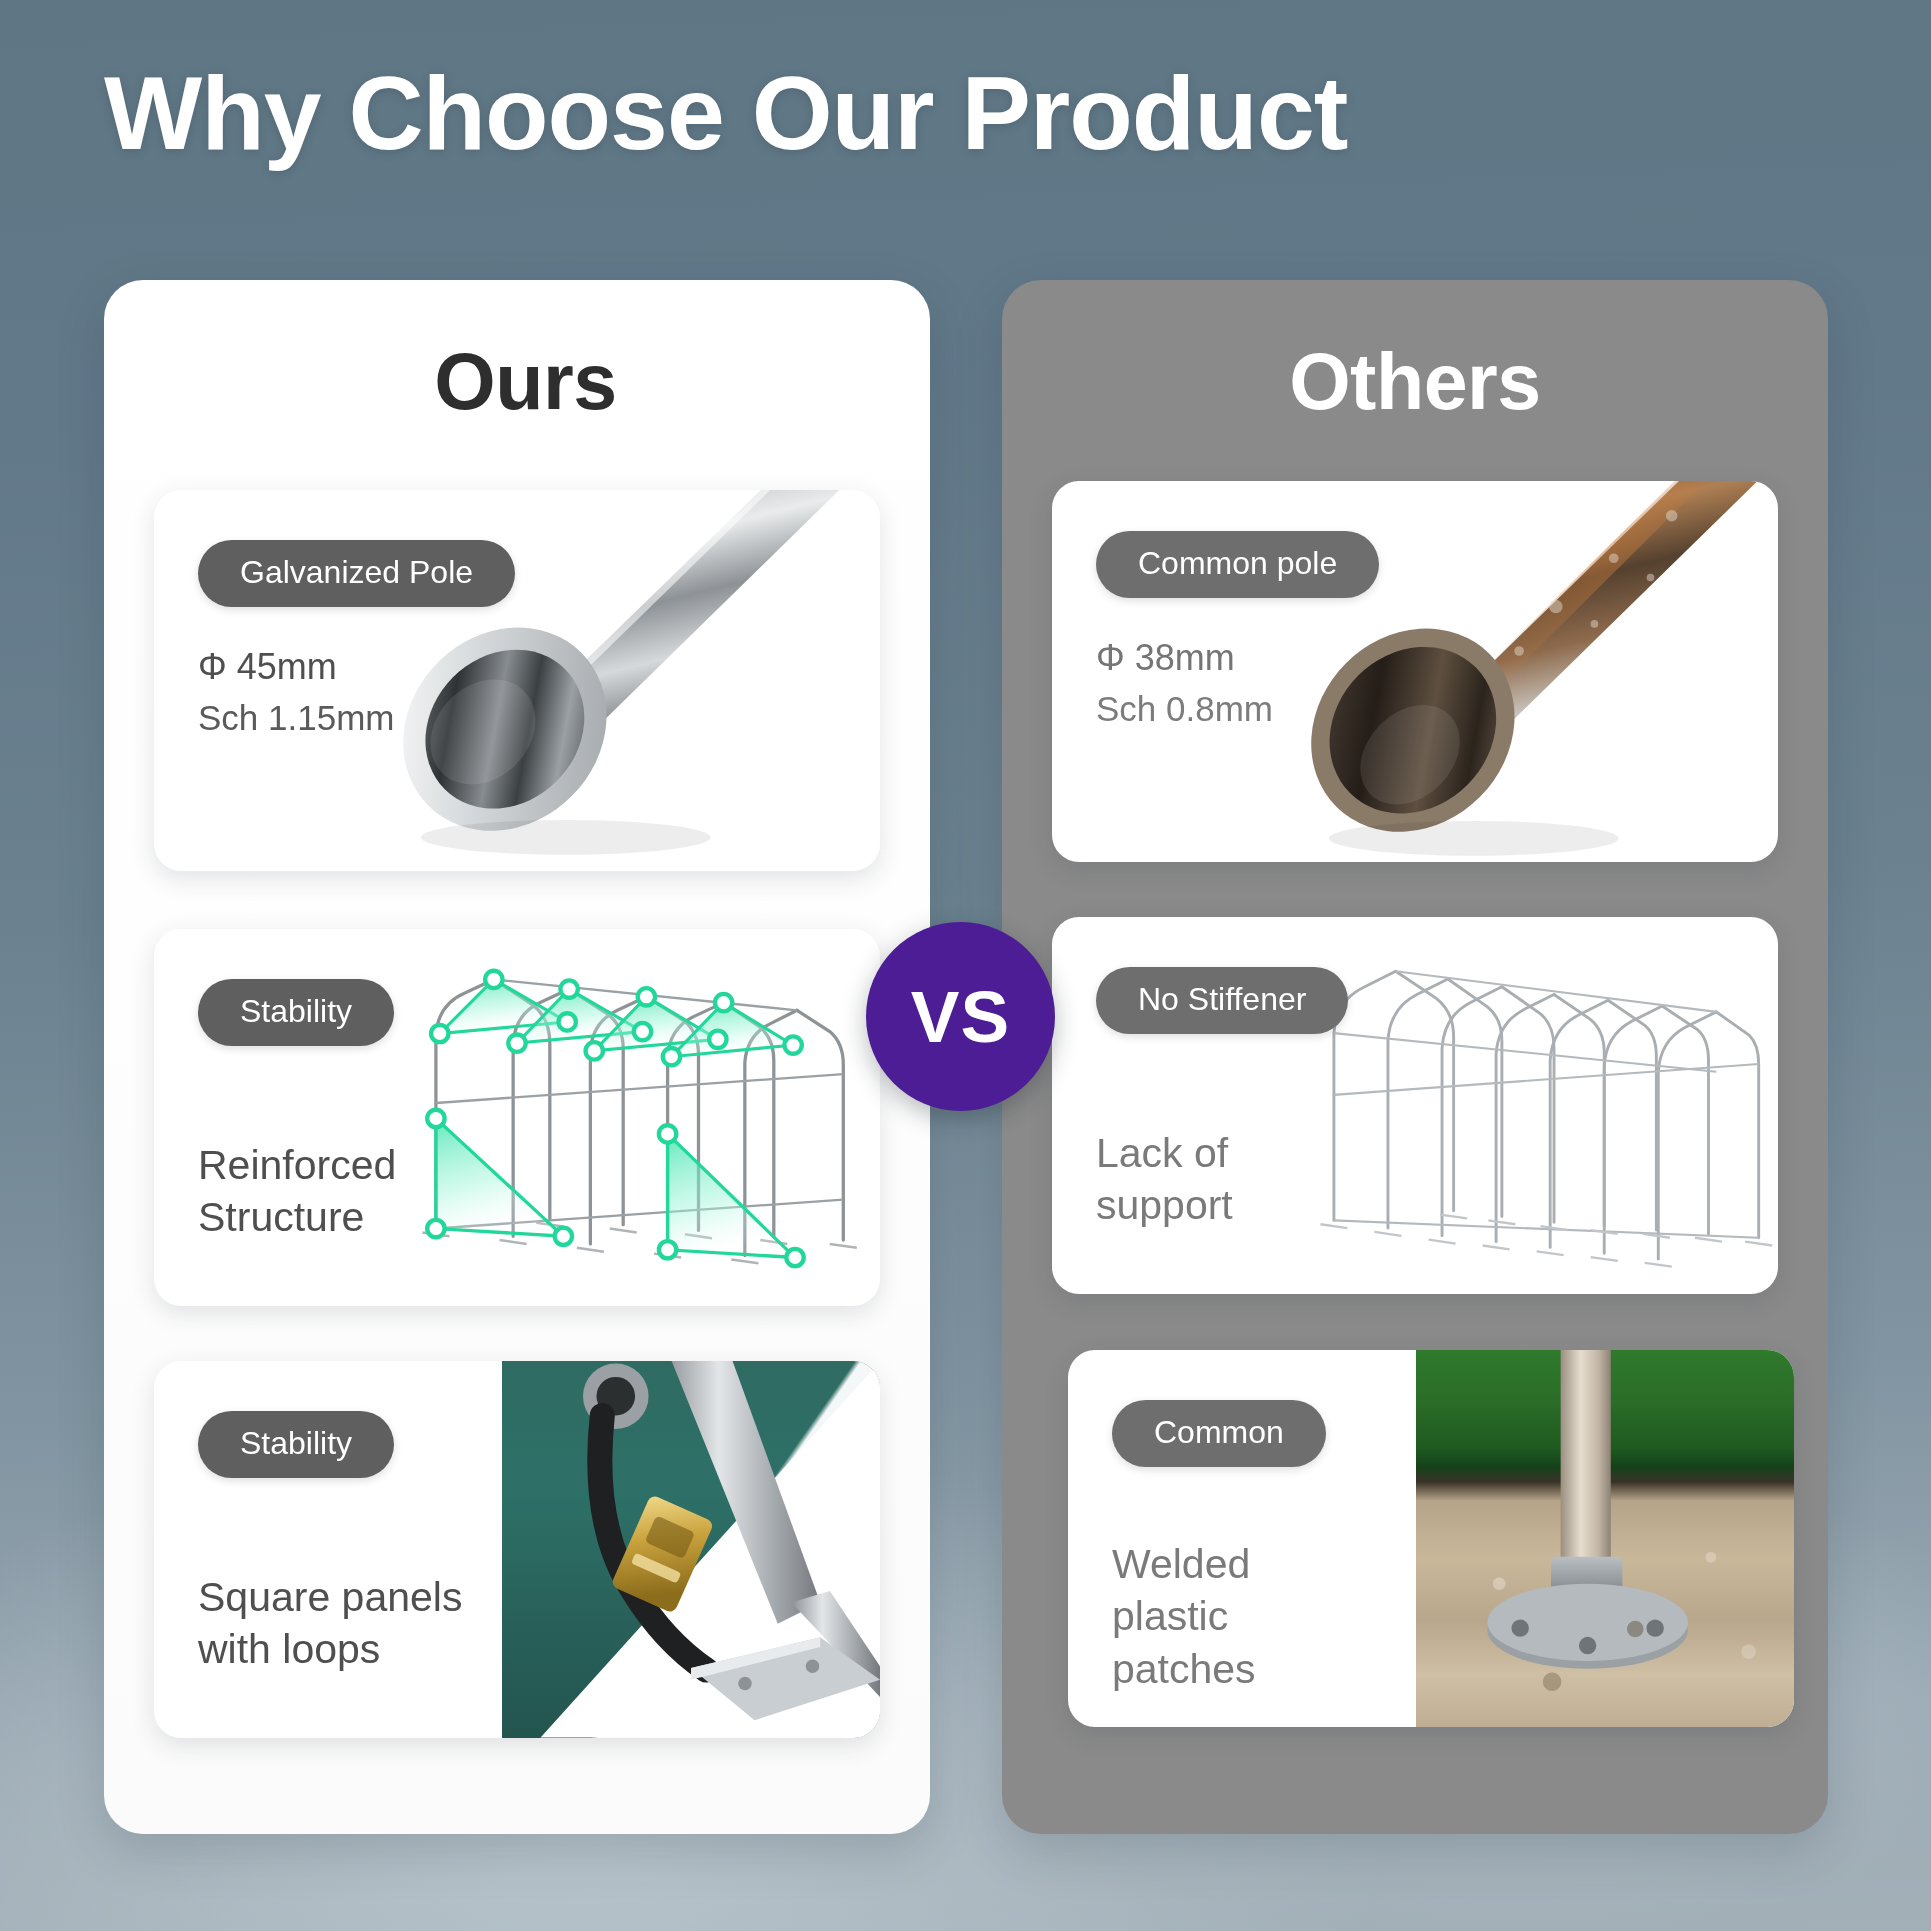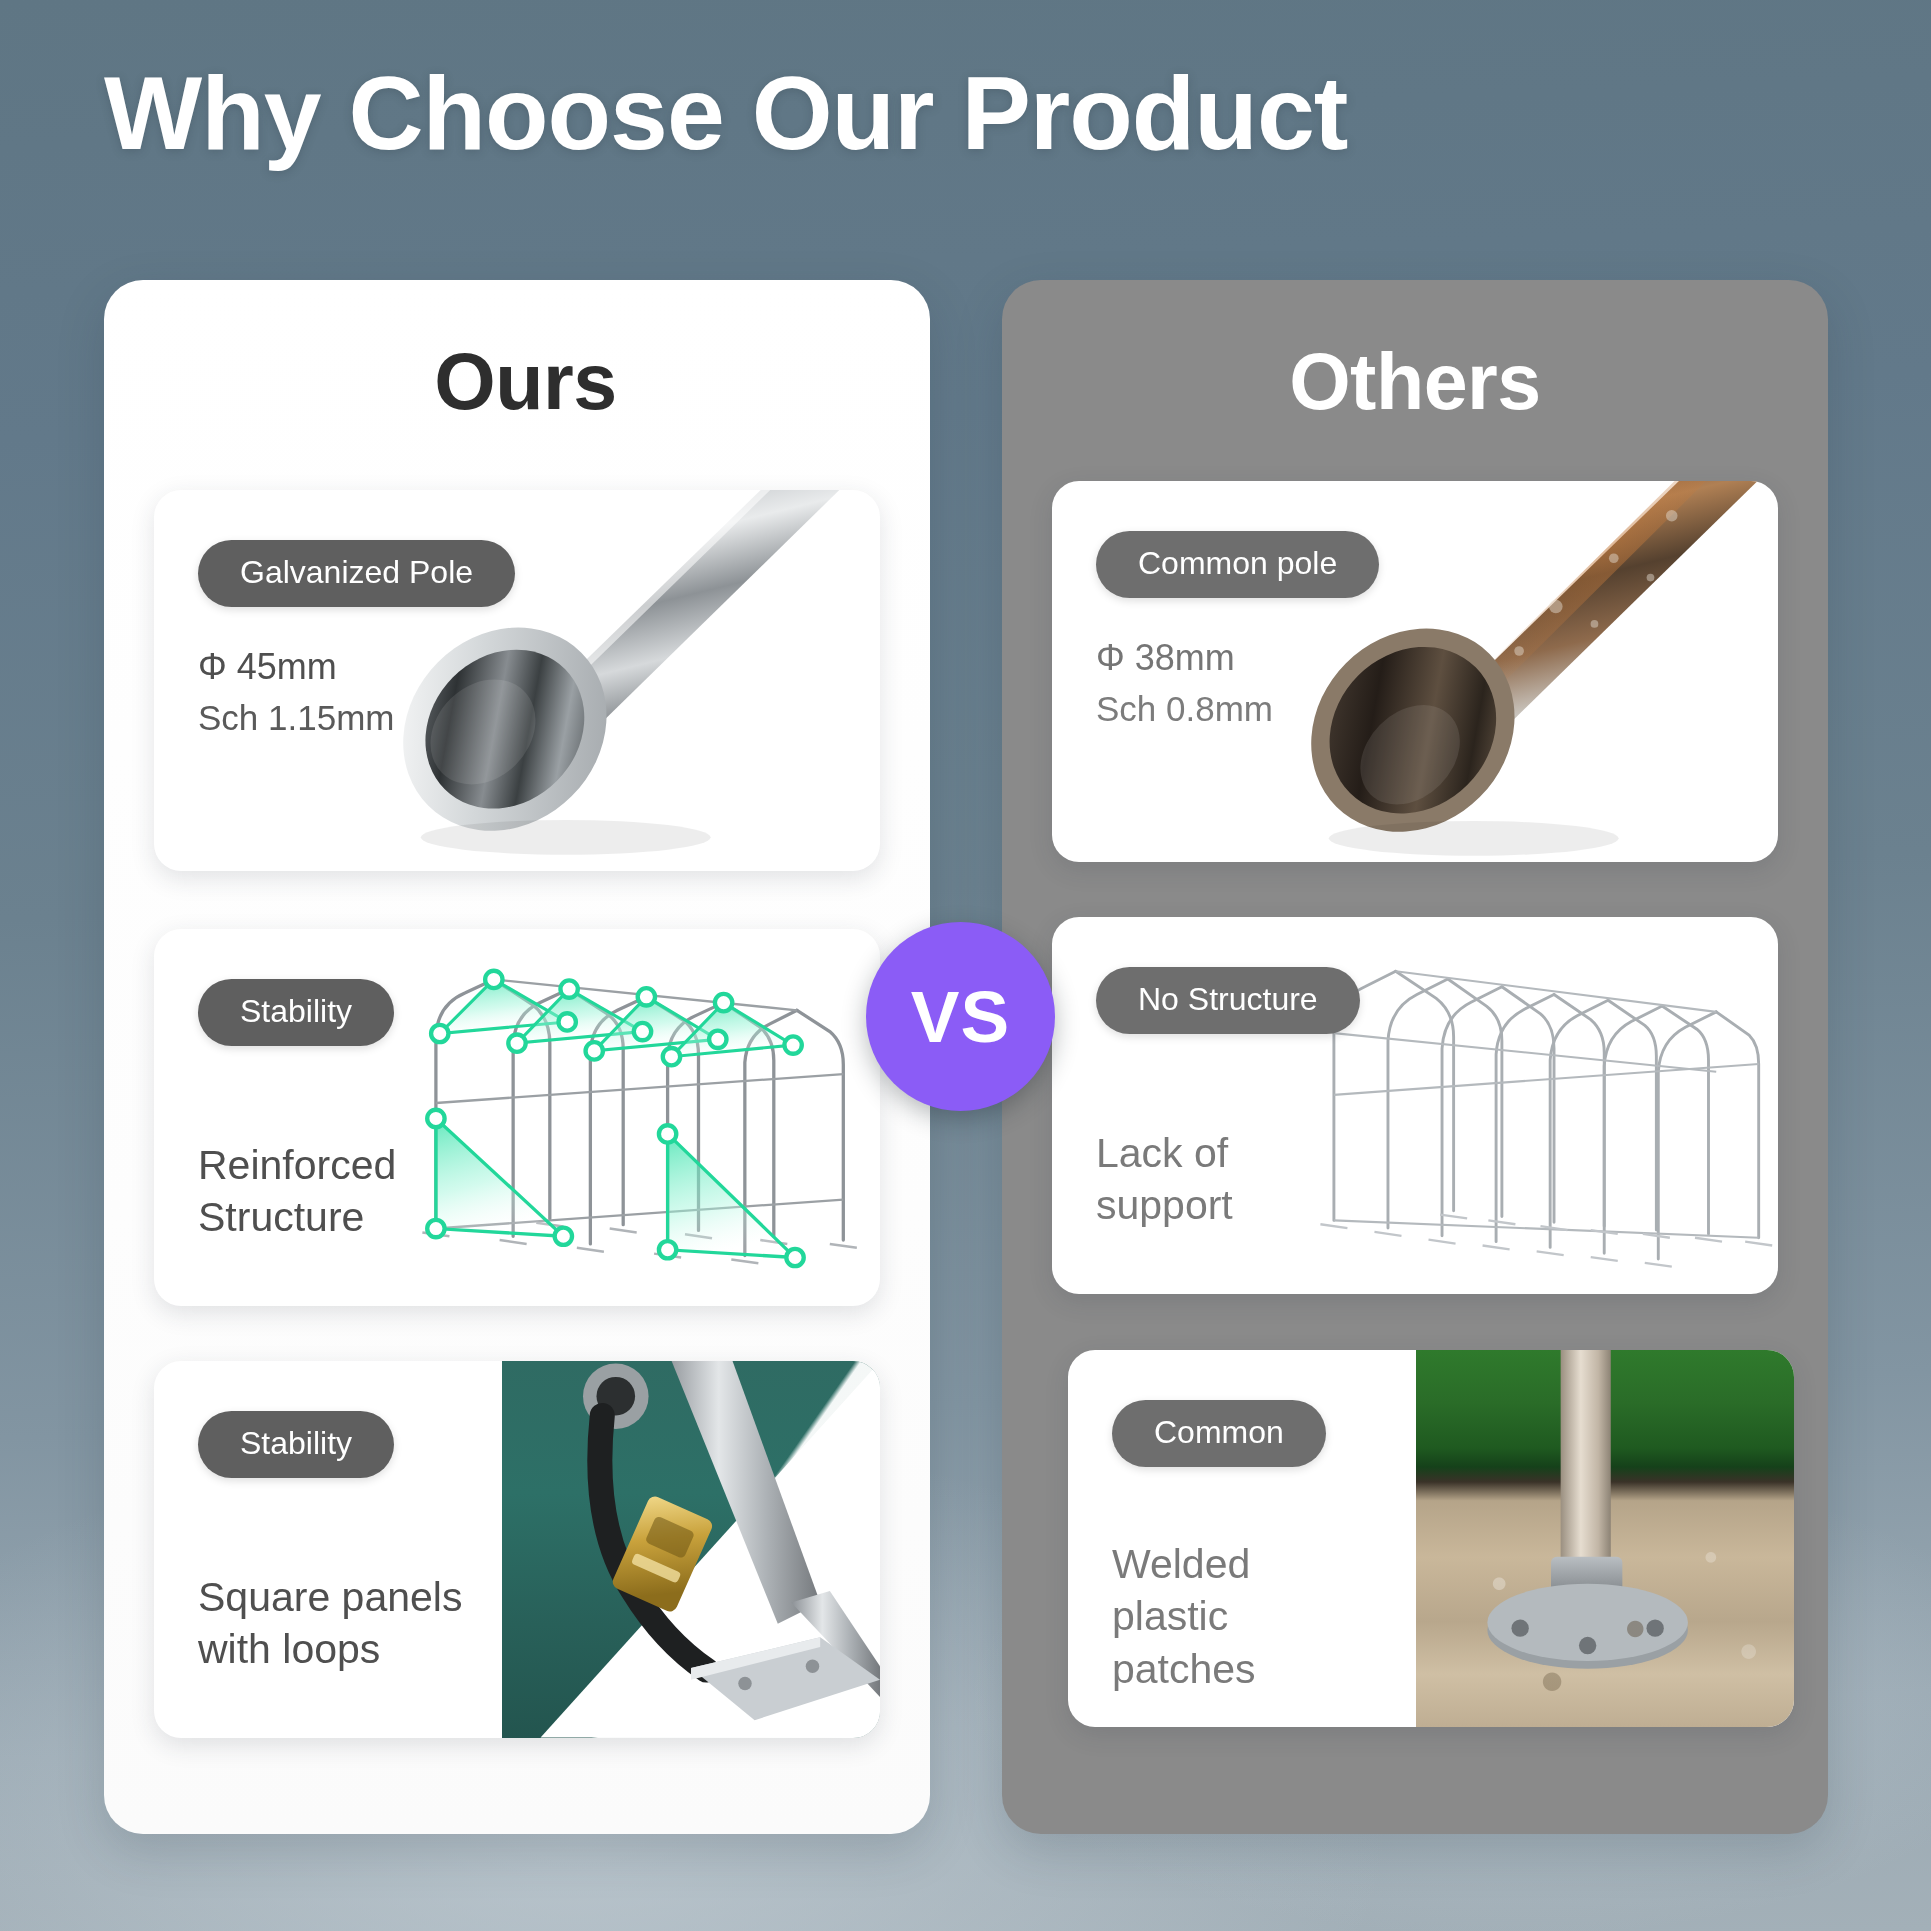--- a/index.html
+++ b/index.html
@@ -165,21 +165,21 @@
       radial-gradient(circle at 36% 88%, rgba(110,95,70,0.40) 0 8.7px, rgba(110,95,70,0) 9.7px),
       radial-gradient(circle at 88% 80%, rgba(255,255,255,0.22) 0 6.8px, rgba(255,255,255,0) 7.7px);
   }
 
   
   .vs-badge {
     position: absolute;
     left: 866px; top: 922px;
     width: 189px; height: 189px;
     border-radius: 50%;
-    background: #8b5cf6;
+    background: #4c1d95;
     color: #ffffff;
     display: flex;
     align-items: center;
     justify-content: center;
     font-size: 73px;
     font-weight: 700;
     letter-spacing: 1px;
     z-index: 20;
     box-shadow: 0 7.7px 25px rgba(20,30,38,0.30);
   }
@@ -467,21 +467,21 @@
           <path d="M452 314 L480 318"></path>
             <path d="M506 320 L534 324"></path>
           <path d="M558 324 L586 328"></path>
             <path d="M612 328 L640 332"></path>
           <path d="M666 332 L694 336"></path>
             <path d="M718 336 L746 340"></path>
         </g>
       </svg>
     </div>
     <div class="card-text">
-      <span class="pill">No Structure</span>
+      <span class="pill">No Stiffener</span>
       <div class="desc" style="white-space:pre-line">Lack of
 support</div>
     </div>
   </div>
 
   <div class="card row3">
     <div class="photo-panel photo-ground">
       <svg viewBox="0 0 392 390" width="378" height="377" aria-hidden="true">
         <defs>
           <linearGradient id="tanPole" x1="0" y1="0" x2="1" y2="0">

